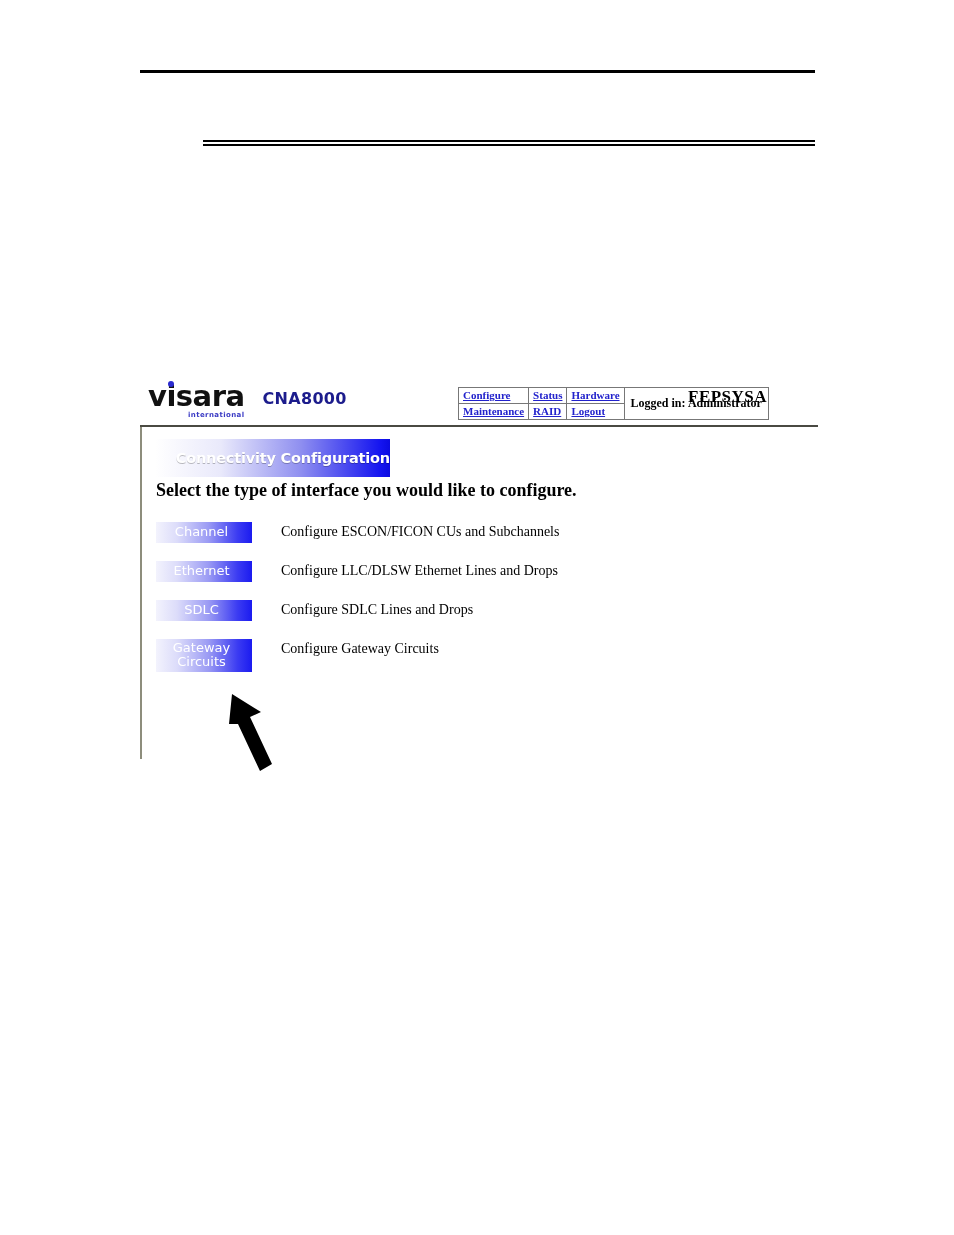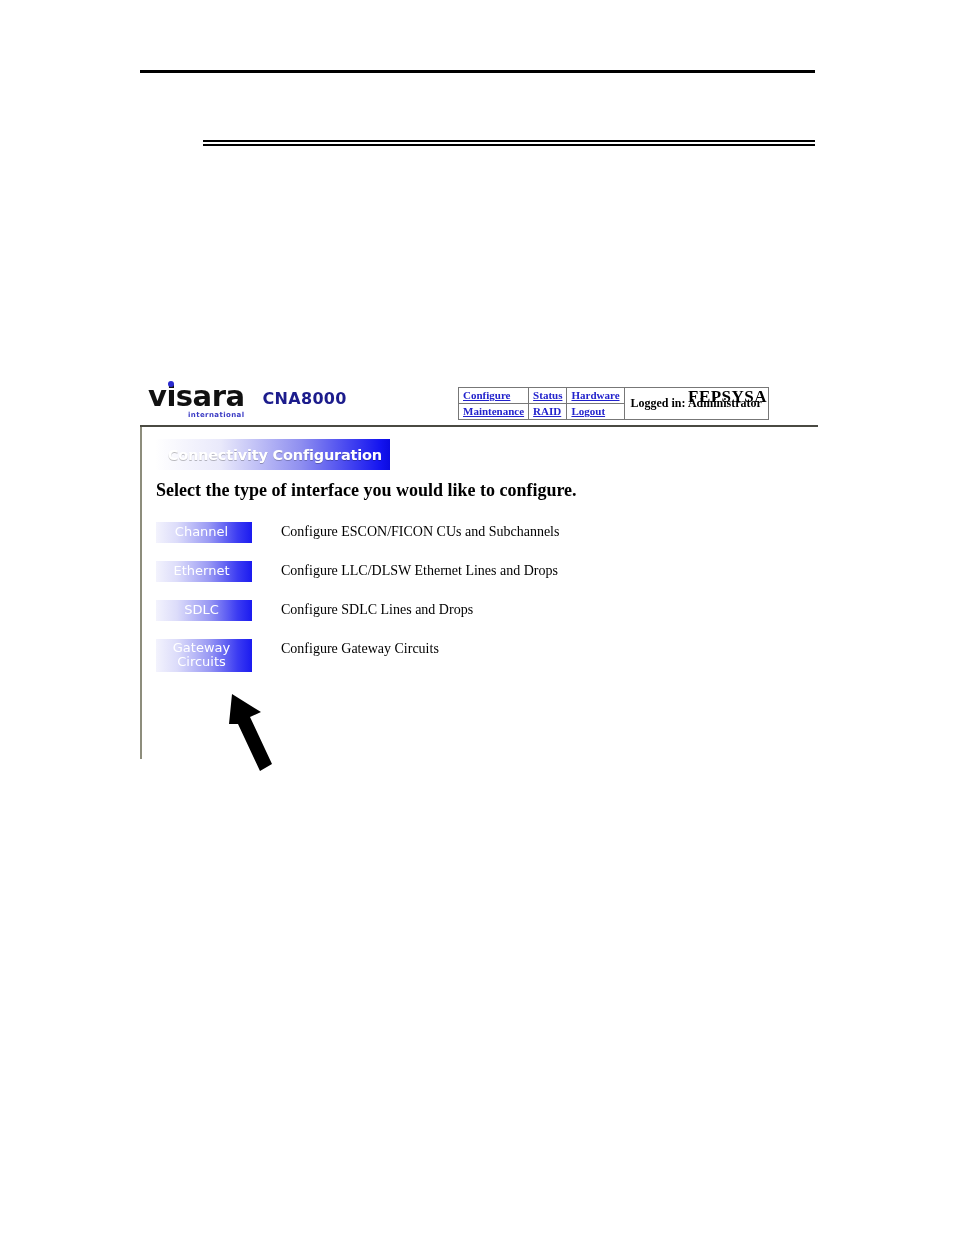--- a/index.html
+++ b/index.html
@@ -157,30 +157,29 @@
     height: 332px;
     border-left: 2px solid #8d8d7c;
     box-sizing: border-box;
   }
 
   #section-banner {
     position: absolute;
     left: 13px;
     top: 12px;
     width: 235px;
-    height: 31px;
+    height: 38px;
     background: linear-gradient(to right, #ffffff 0%, #e9e9fb 28%, #8f8ff0 62%, #1414f0 96%, #0b0be0 100%);
     color: #ffffff;
     font-family: "DejaVu Sans", sans-serif;
     font-weight: bold;
     font-size: 14.5px;
     display: flex;
     align-items: center;
     justify-content: flex-end;
-    padding-right: 8px;
     box-sizing: border-box;
     text-shadow: 0 1px 0 rgba(0,0,0,0.25);
     letter-spacing: -0.2px;
   }
 
   #select-instruction {
     position: absolute;
     left: 14px;
     top: 53px;
     font-family: "Liberation Serif", serif;

